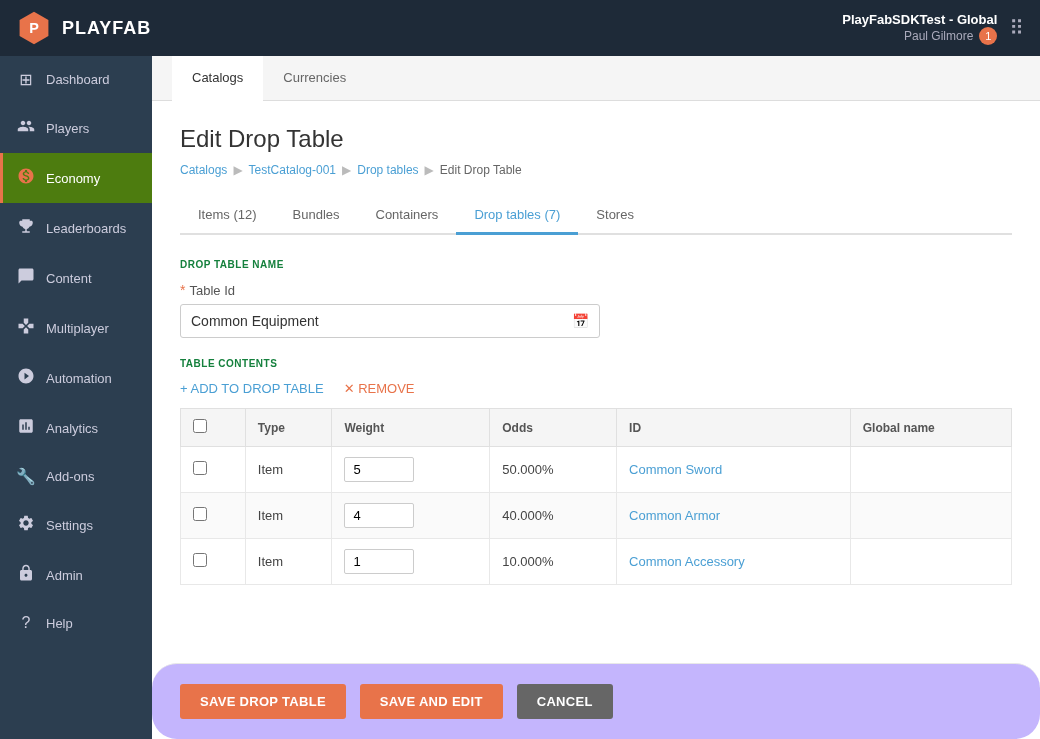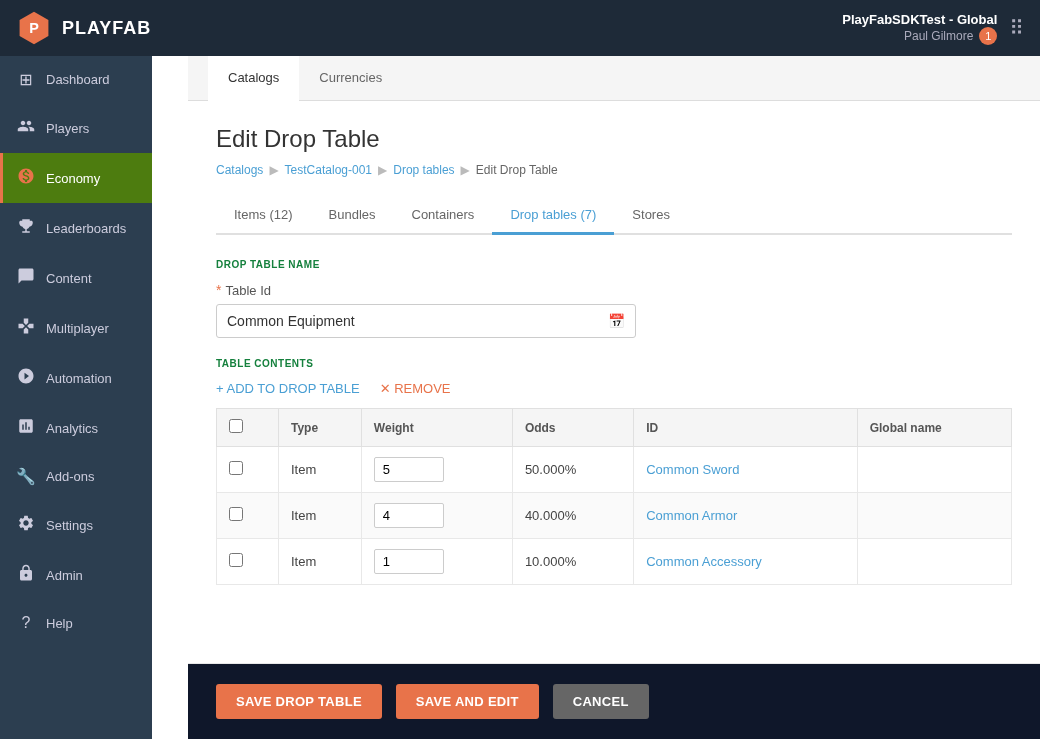--- a/index.html
+++ b/index.html
@@ -107,21 +107,20 @@
       flex-shrink: 0;
     }
 
     
     .content-area {
       flex: 1;
       background: #fff;
       overflow-y: auto;
       display: flex;
       flex-direction: column;
-      padding-left: 36px;
     }
 
     
     .tabs-bar {
       background: #f5f5f5;
       border-bottom: 1px solid #ddd;
       display: flex;
       padding: 0 20px;
       flex-shrink: 0;
     }
@@ -313,21 +312,22 @@
     }
 
     
     .footer-actions {
       display: flex;
       align-items: center;
       gap: 14px;
       padding: 20px 28px;
       border-top: 1px solid #e8e8e8;
       flex-shrink: 0;
-      background: #0f172a;
+      background: #c4b5fd;
+      border-radius: 25px;
     }
     .btn {
       padding: 10px 20px;
       border: none;
       border-radius: 3px;
       font-size: 13px;
       font-weight: 600;
       cursor: pointer;
       letter-spacing: 0.3px;
     }

